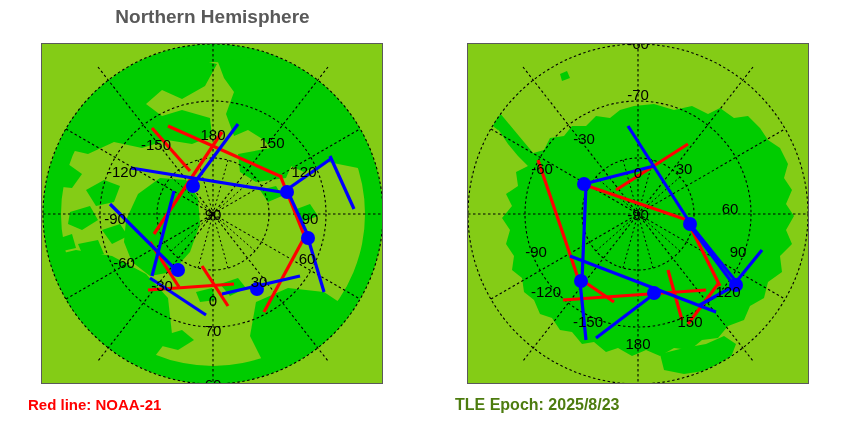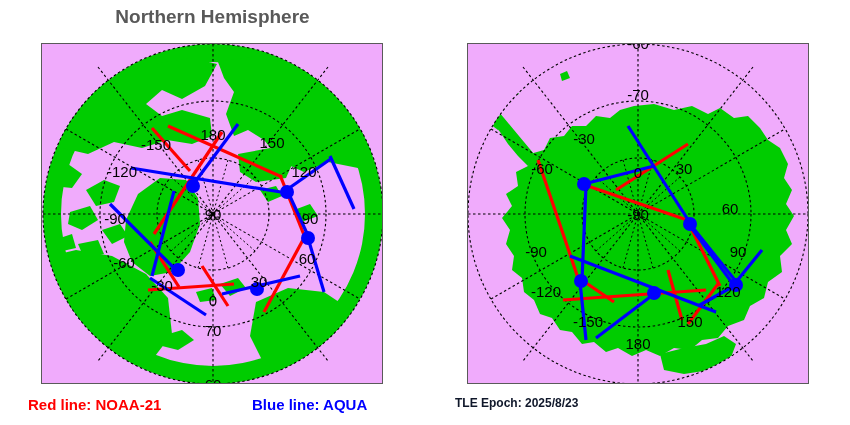--- a/index.html
+++ b/index.html
@@ -42,21 +42,21 @@
   }
 
   .plot-frame {
     position: absolute;
     left: 41px;
     top: 43px;
     width: 342px;
     height: 341px;
     border: 1px solid #5a5a5a;
     box-sizing: border-box;
-    background: #f0abfc;
+    background: #84cc16;
     overflow: hidden;
   }
   .panel.south .plot-frame {
     left: 42px;
     width: 342px;
   }
   .plot-svg {
     position: absolute;
     left: 0;
     top: 0;
@@ -84,23 +84,23 @@
     top: 0;
     font-size: 15px;
     font-weight: bold;
     color: #0000ff;
     white-space: nowrap;
   }
   .epoch-label {
     position: absolute;
     left: 30px;
     top: 396px;
-    font-size: 12px;
+    font-size: 16px;
     font-weight: bold;
-    color: #0f172a;
+    color: #4d7c0f;
     white-space: nowrap;
   }
 </style>
 </head>
 <body>
 
 <div id="root">
 
   <div class="panel north">
     <div class="panel-title">Northern Hemisphere</div>
@@ -226,21 +226,20 @@
           <text x="171" y="262" text-anchor="middle">0</text>
           <text x="171" y="176" text-anchor="middle">90</text>
           <text x="171" y="292" text-anchor="middle">70</text>
           <text x="171" y="346" text-anchor="middle">60</text>
         </g>
       </svg>
     </div>
 
     <div class="legend-row">
       <span class="legend-red">Red line: NOAA-21</span>
-      <span class="legend-blue">Blue line: AQUA</span>
     </div>
   </div>
 
   <div class="panel south">
 
     <div class="plot-frame">
       <svg class="plot-svg" width="340" height="339" viewBox="0 0 340 339">
         <defs>
           <clipPath id="clipS">
               <circle cx="170" cy="170" r="170"></circle>

